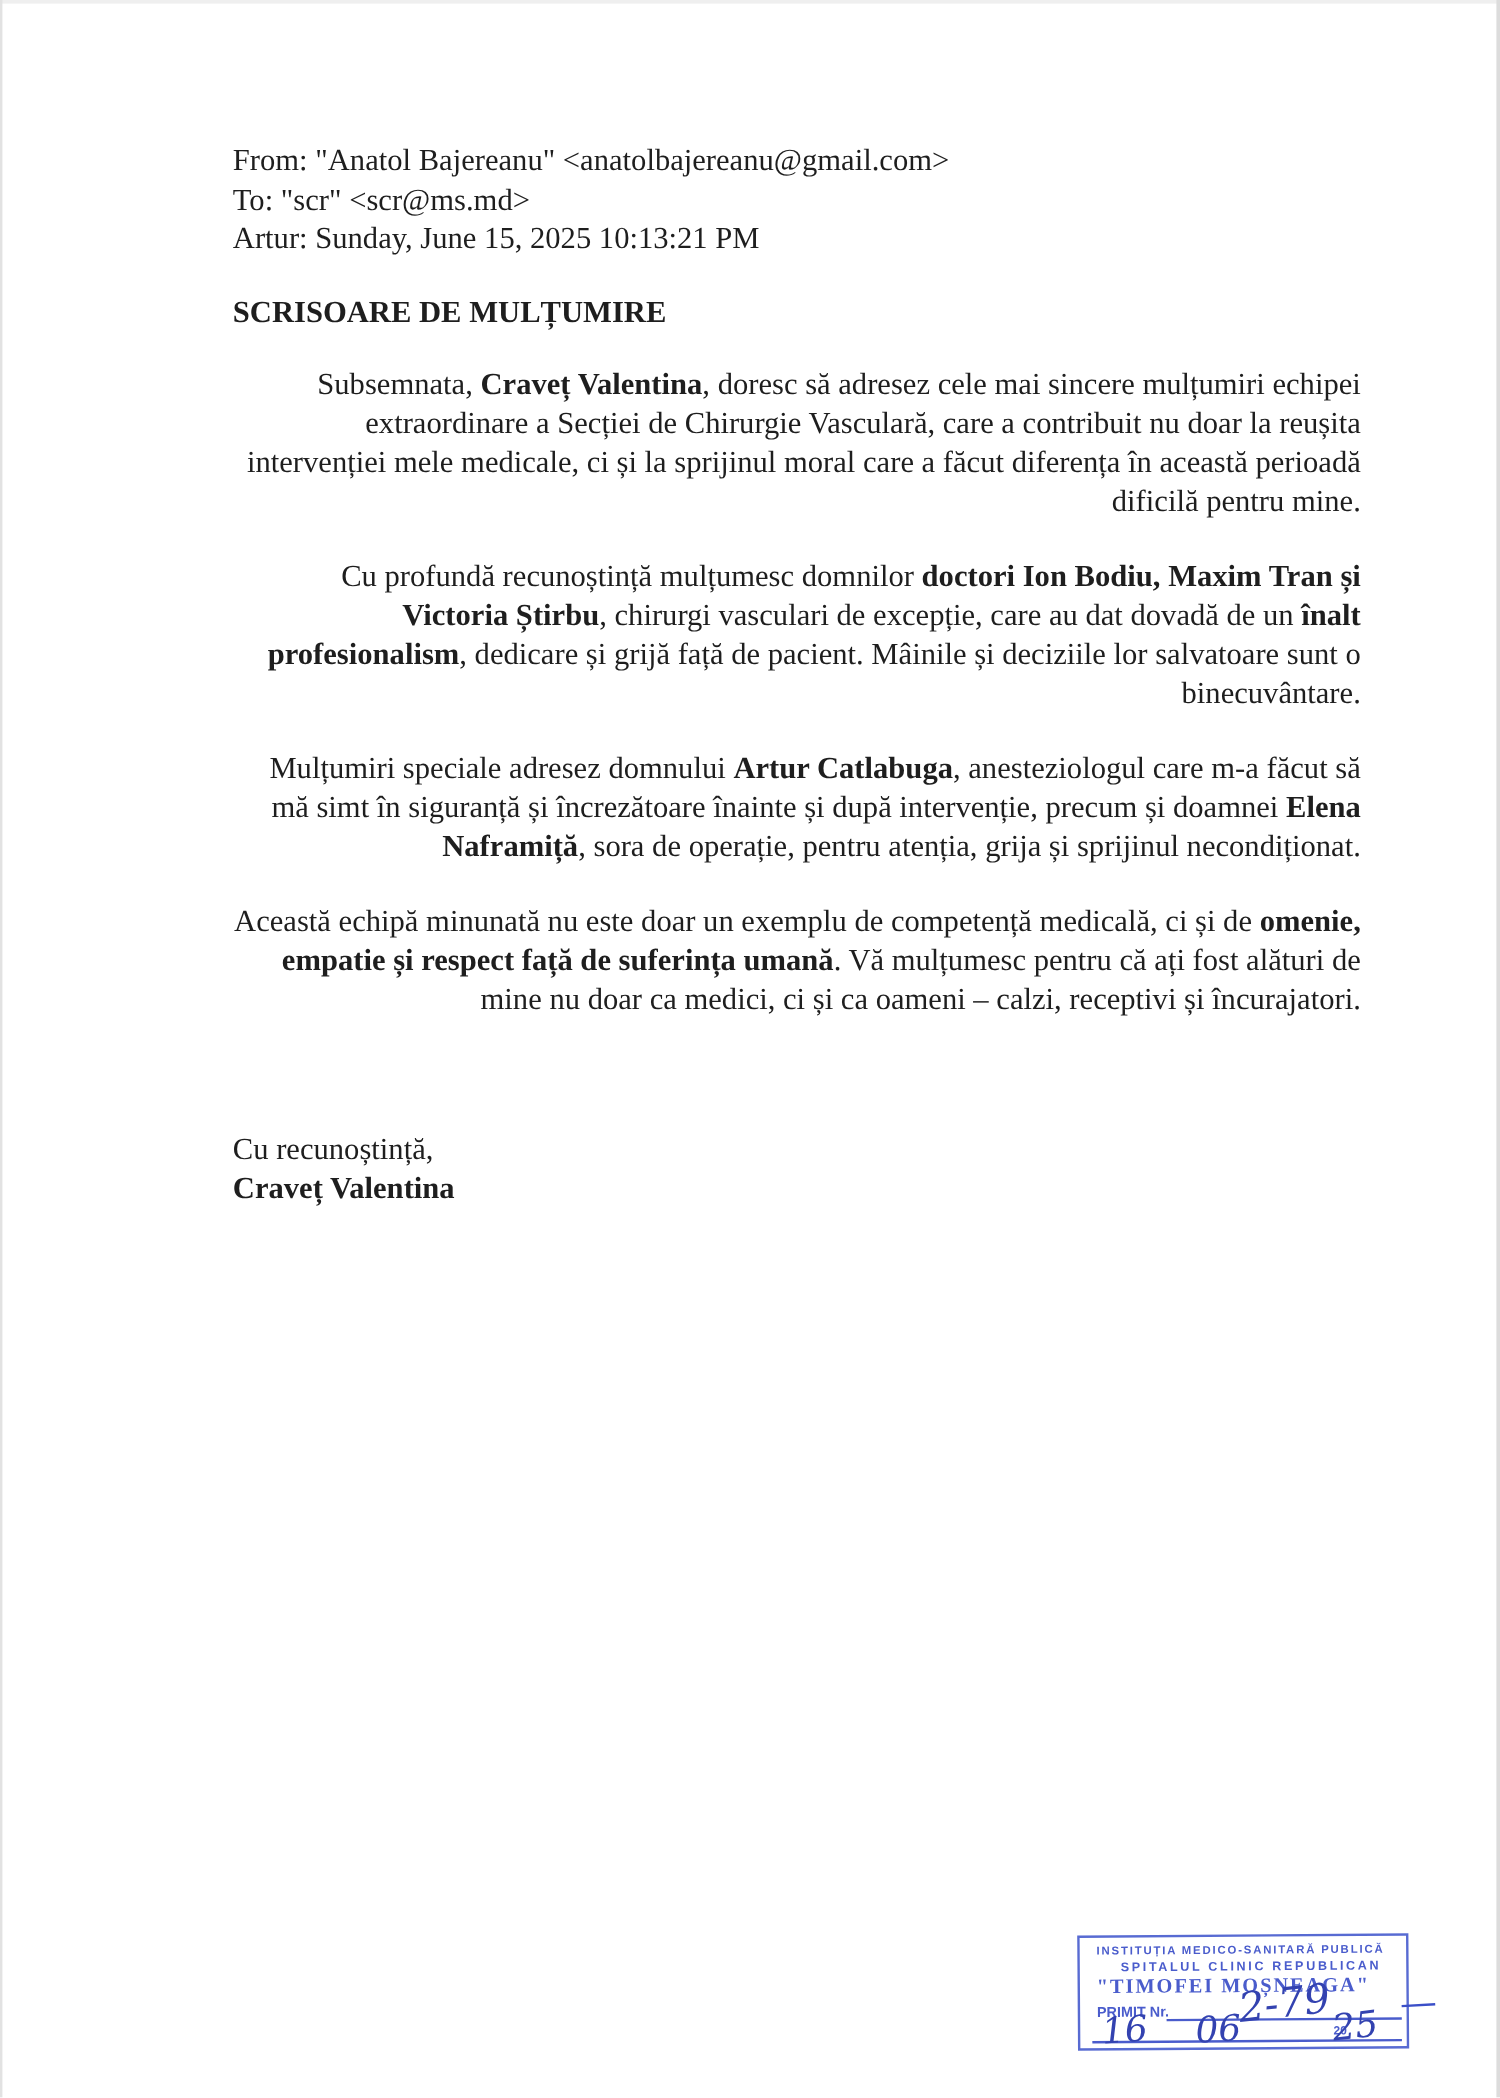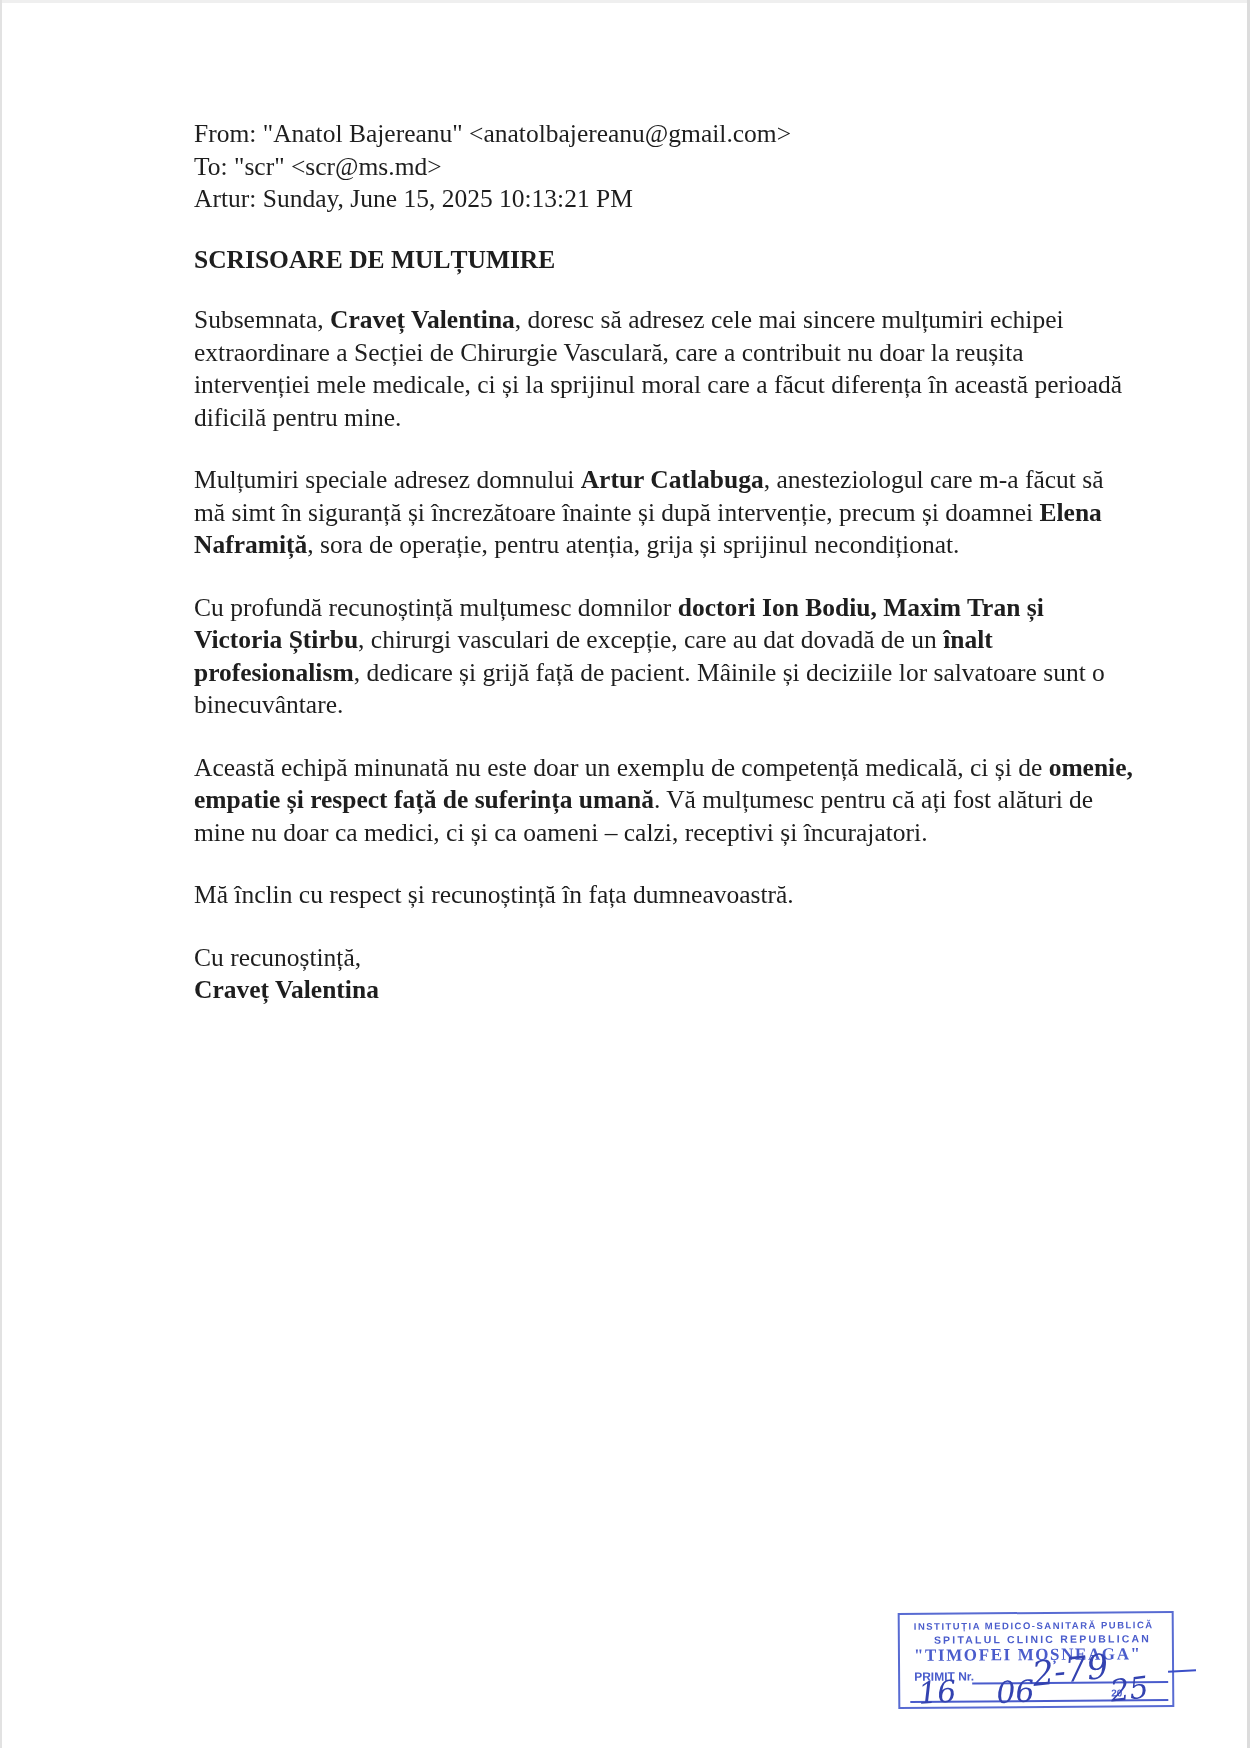--- a/index.html
+++ b/index.html
@@ -7,21 +7,21 @@
     width:1250px; height:1748px; background:#ffffff; position:relative; overflow:hidden;
     font-family:"Liberation Serif", "DejaVu Serif", serif; color:#1e1e1e;
   }
   .page-edge-left { position:absolute; left:0; top:0; width:2px; height:1748px; background:#e2e2e2; }
   .page-edge-right { position:absolute; right:0; top:0; width:3px; height:1748px; background:#dcdcdc; }
   .page-edge-top { position:absolute; left:0; top:0; width:1250px; height:3px; background:#efefef; }
   .content { position:absolute; left:194px; top:118px; width:940px; font-size:25.5px; line-height:32.5px; }
   .hdr-line { white-space:nowrap; }
   .hdr-label { font-weight:normal;margin-top:16px; }
   .title { font-weight:bold; margin-top:28px; margin-bottom:28px; }
-  p { margin:0 0 30px 0; }
+  p { margin:0 0 30px 0;text-align:right; }
   b { font-weight:bold; }
   .closing { margin-top:0; }
   .sign { font-weight:bold; }
 
   
   .stamp {
     position:absolute; left:898px; top:1612px; width:272px; height:92px;
     border:2px solid #4a5fcf; border-top-width:2px; color:#3b4fc8;
     font-family:"Liberation Sans", "DejaVu Sans", sans-serif; opacity:0.92;
     transform:rotate(-0.4deg);
@@ -59,28 +59,28 @@
     <div class="hdr-line">
       <span class="hdr-label">Artur:</span>
       <span>Sunday, June 15, 2025 10:13:21 PM</span>
     </div>
   </div>
 
   <div class="title">SCRISOARE DE MULȚUMIRE</div>
 
   <p><span>Subsemnata, </span><b>Craveț Valentina</b><span>, doresc să adresez cele mai sincere mulțumiri echipei extraordinare a Secției de Chirurgie Vasculară, care a contribuit nu doar la reușita intervenției mele medicale, ci și la sprijinul moral care a făcut diferența în această perioadă dificilă pentru mine.</span></p>
 
+  <p><span>Cu profundă recunoștință mulțumesc domnilor </span><b>doctori Ion Bodiu, Maxim Tran și Victoria Știrbu</b><span>, chirurgi vasculari de excepție, care au dat dovadă de un </span><b>înalt profesionalism</b><span>, dedicare și grijă față de pacient. Mâinile și deciziile lor salvatoare sunt o binecuvântare.</span></p>
+
   <p><span>Mulțumiri speciale adresez domnului </span><b>Artur Catlabuga</b><span>, anesteziologul care m-a făcut să mă simt în siguranță și încrezătoare înainte și după intervenție, precum și doamnei </span><b>Elena Naframiță</b><span>, sora de operație, pentru atenția, grija și sprijinul necondiționat.</span></p>
-
-  <p><span>Cu profundă recunoștință mulțumesc domnilor </span><b>doctori Ion Bodiu, Maxim Tran și Victoria Știrbu</b><span>, chirurgi vasculari de excepție, care au dat dovadă de un </span><b>înalt profesionalism</b><span>, dedicare și grijă față de pacient. Mâinile și deciziile lor salvatoare sunt o binecuvântare.</span></p>
 
   <p><span>Această echipă minunată nu este doar un exemplu de competență medicală, ci și de </span><b>omenie, empatie și respect față de suferința umană</b><span>. Vă mulțumesc pentru că ați fost alături de mine nu doar ca medici, ci și ca oameni – calzi, receptivi și încurajatori.</span></p>
 
   <p>
-    <span>Mă înclin cu respect și recunoștință în fața dumneavoastră.</span><br>
+    <br>
   </p>
 
   <div class="closing">Cu recunoștință,</div>
   <div class="sign">Craveț Valentina</div>
 </div>
 
 <div class="stamp">
   <div class="l1">INSTITUȚIA MEDICO-SANITARĂ PUBLICĂ</div>
   <div class="l2">SPITALUL CLINIC REPUBLICAN</div>
   <div class="l3">"TIMOFEI MOȘNEAGA"</div>

